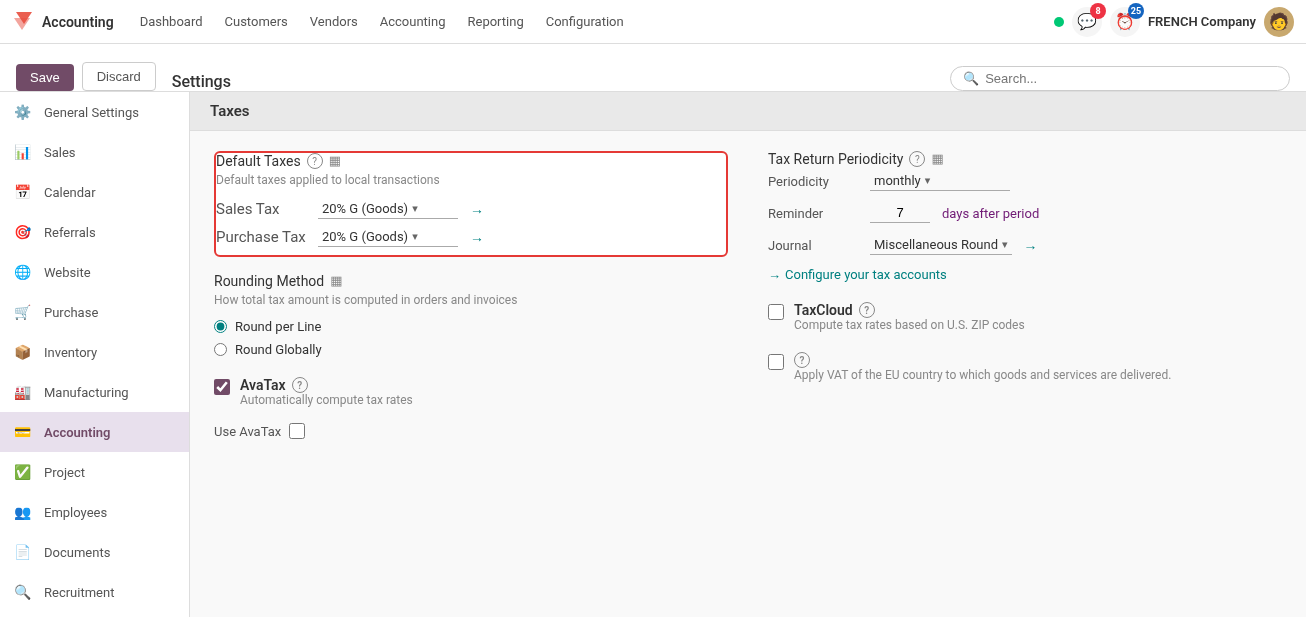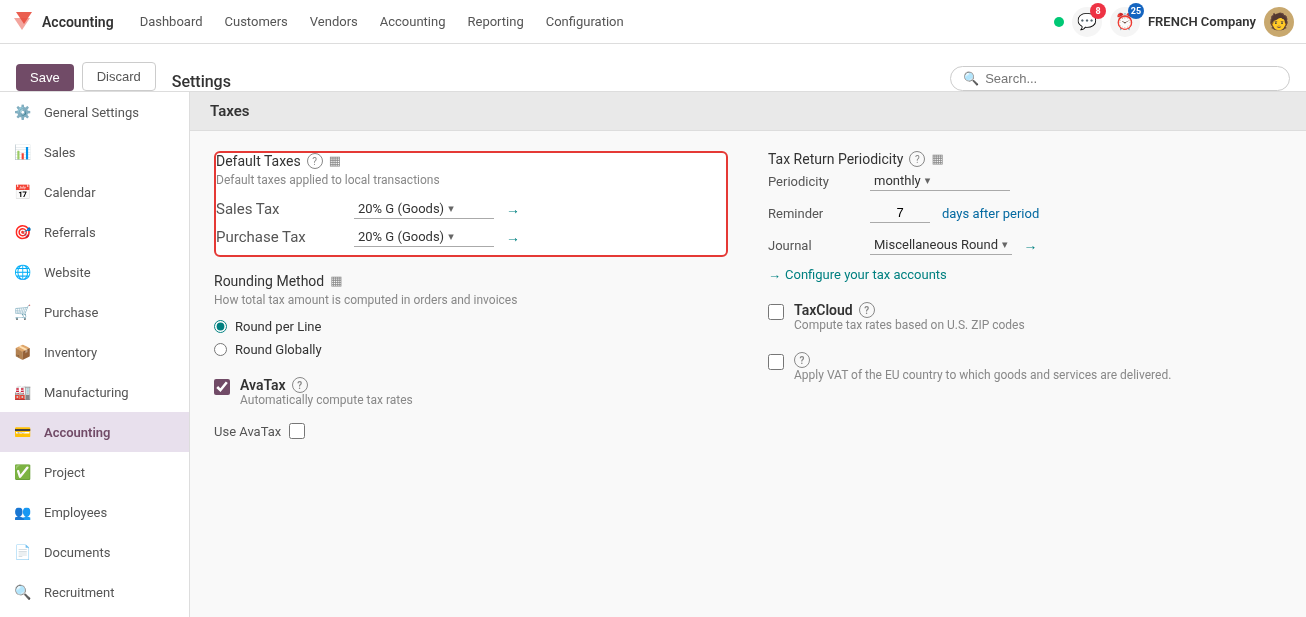--- a/index.html
+++ b/index.html
@@ -108,38 +108,38 @@
 
     
     .taxes-box {
       border: 2px solid #e53935; border-radius: 6px; padding: 0;
       background: #fff; margin-bottom: 16px;
     }
     .tax-row { display: flex; align-items: center; margin-bottom: 8px; gap: 12px; }
     .tax-label { width: 90px; color: #555; font-size: 15px; }
     .tax-select {
       display: flex; align-items: center; gap: 4px; border-bottom: 1px solid #aaa;
-      padding: 2px 4px; min-width: 140px; font-size: 13px; color: #333; margin-left: 36px;
+      padding: 2px 4px; min-width: 140px; font-size: 13px; color: #333;
     }
     .arrow-icon { color: #666; font-size: 11px; }
     .ext-link { color: #008080; font-size: 14px; cursor: pointer; }
 
     
     .field-row { display: flex; align-items: center; margin-bottom: 12px; gap: 12px; }
     .field-label { width: 90px; color: #555; font-size: 13px; }
     .field-select {
       display: flex; align-items: center; gap: 4px; border-bottom: 1px solid #aaa;
       padding: 2px 4px; min-width: 140px; font-size: 13px; color: #333;
     }
     .field-input {
       border: none; border-bottom: 1px solid #aaa; padding: 2px 6px;
       width: 60px; font-size: 13px; text-align: center; background: transparent;
       outline: none;
     }
-    .field-after { color: #0369a1; font-size: 13px; }
+    .field-after { color: #701a75; font-size: 13px; }
     .configure-link { color: #008080; font-size: 13px; cursor: pointer; display: flex; align-items: center; gap: 4px; text-decoration: none; margin-top: 8px; }
 
     
     .radio-group { display: flex; flex-direction: column; gap: 8px; margin-top: 8px; }
     .radio-row { display: flex; align-items: center; gap: 8px; font-size: 13px; color: #333; }
     input[type="radio"] { accent-color: #008080; }
     input[type="checkbox"] { accent-color: #714b67; width: 16px; height: 16px; }
 
     
     .checkbox-block { display: flex; align-items: flex-start; gap: 10px; margin-bottom: 16px; }

